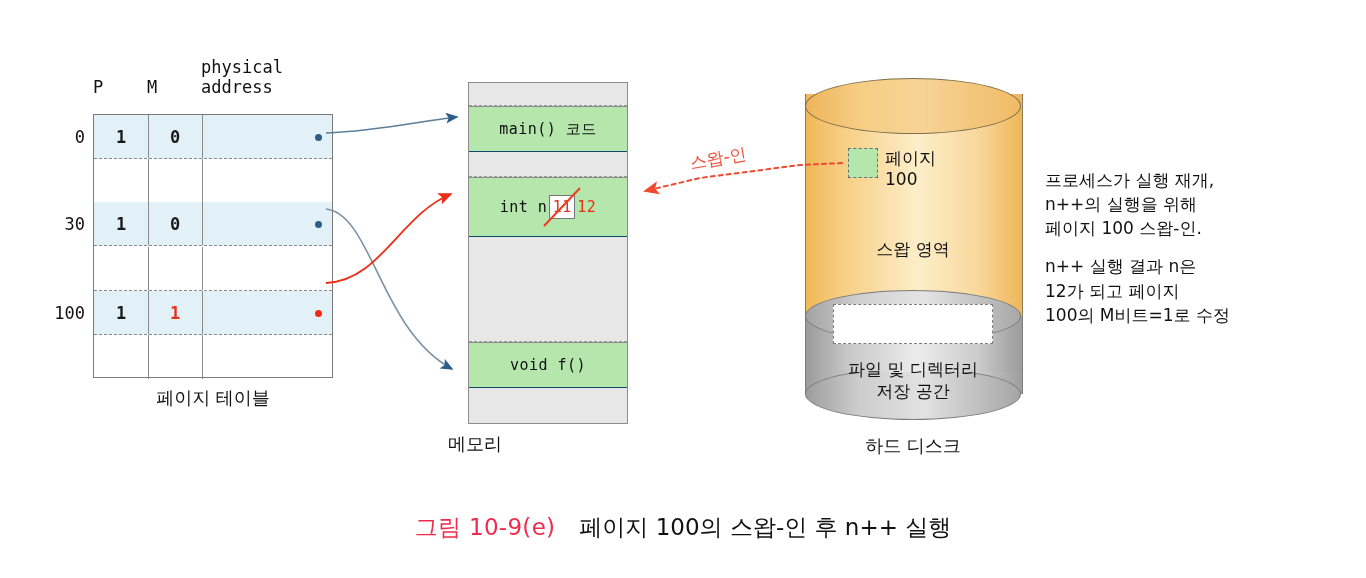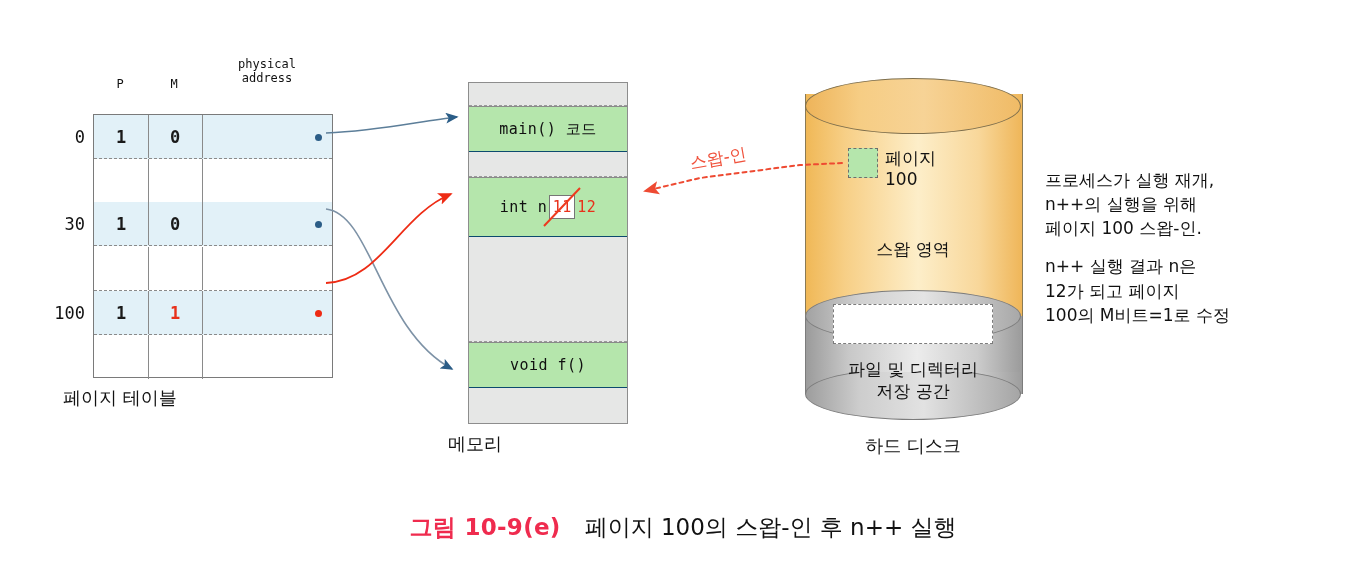--- a/index.html
+++ b/index.html
@@ -26,25 +26,25 @@
            font-size:17px;color:#1a1a1a;font-weight:bold;}
   .c-p{left:0;width:54px;border-right:1px solid #8a8a8a;}
   .c-m{left:54px;width:54px;border-right:1px solid #8a8a8a;}
   .c-a{left:108px;width:132px;}
   .m-red{color:#e8311b;}
   .pt-index{position:absolute;right:100%;margin-right:9px;top:50%;
             transform:translateY(-50%);
             font-family:"DejaVu Sans Mono","Liberation Mono",monospace;
             font-size:17px;color:#111;white-space:nowrap;}
   .pt-head{position:absolute;font-family:"DejaVu Sans Mono","Liberation Mono",monospace;
-           font-size:12px;color:#111;text-align:center;line-height:1.15;}
+           font-size:17px;color:#111;text-align:left;line-height:1.15;}
   #head-p{left:93px;top:78px;width:54px;}
   #head-m{left:147px;top:78px;width:54px;}
   #head-addr{left:201px;top:58px;width:132px;}
-  #pt-caption{left:63px;top:386px;width:300px;
+  #pt-caption{left:63px;top:386px;width:300px;text-align:center;
               font-size:18px;color:#111;}
 
   
   .dot{position:absolute;width:7px;height:7px;border-radius:50%;}
   .dot.blue{background:#2b5d87;}
   .dot.red{background:#ee2b14;}
 
   
   #memory{left:468px;top:82px;width:160px;height:342px;
           border:1px solid #8d8d8d;box-sizing:border-box;background:#e6e7e6;}
@@ -99,21 +99,21 @@
   #note p{margin:0 0 14px 0;}
   #note p:last-child{margin-bottom:8px;}
 
   
   #swapin-label{left:690px;top:152px;font-size:17px;color:#f0523c;
                 transform:rotate(-10deg);transform-origin:left center;white-space:nowrap;}
 
   
   #figure-caption{left:0;top:512px;width:1366px;text-align:center;
                   font-size:23px;white-space:nowrap;}
-  #figure-caption .num{color:#ef2b4e;font-weight:bold;letter-spacing:.3px;}
+  #figure-caption .num{color:#ef2b4e;font-weight:normal;letter-spacing:.3px;}
   #figure-caption .txt{color:#111;margin-left:24px;}
 
   svg.overlay{position:absolute;left:0;top:0;width:1366px;height:578px;
               pointer-events:none;overflow:visible;}
 </style>
 </head>
 <body>
 
 <div class="stage">
 

